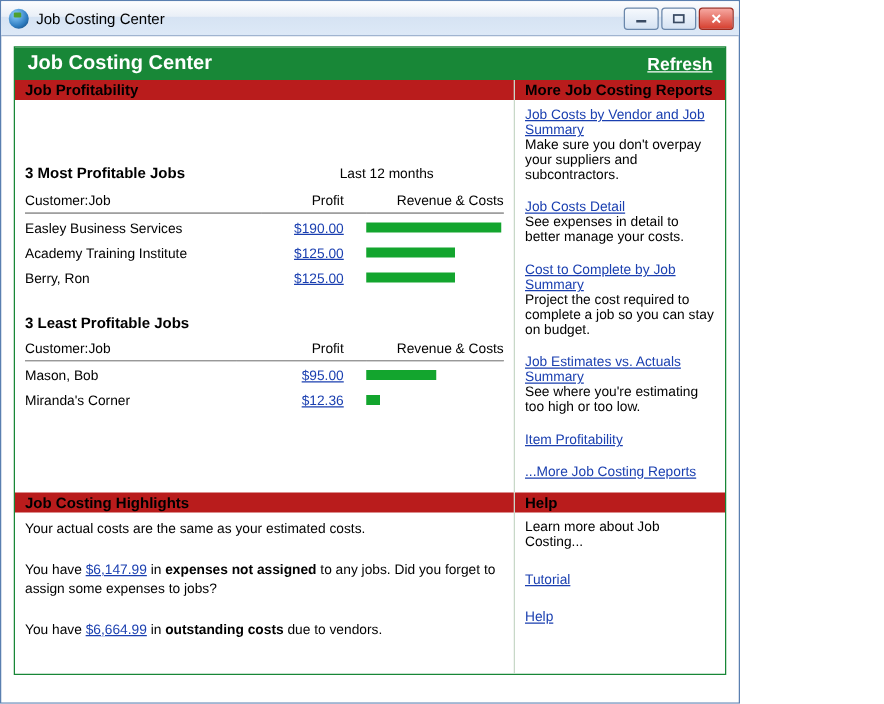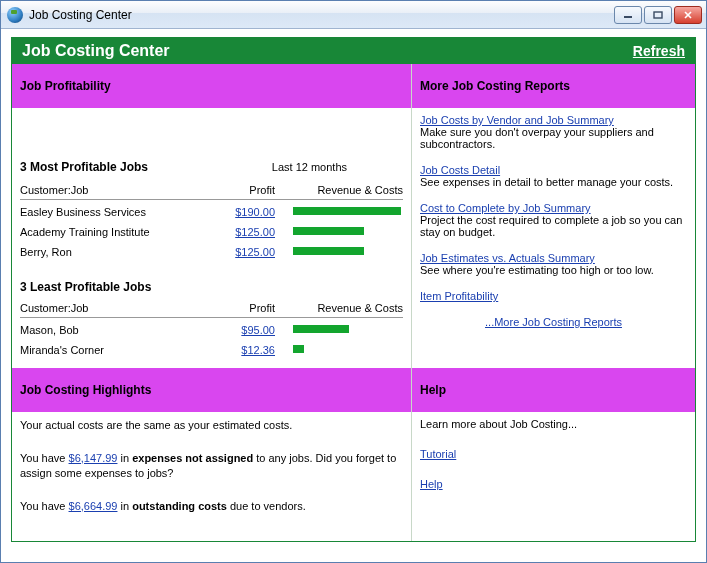--- a/index.html
+++ b/index.html
@@ -3,21 +3,21 @@
 <meta charset="utf-8">
 <style>
 * { box-sizing: border-box; margin: 0; padding: 0; }
 body {
   font-family: Tahoma, Arial, sans-serif;
   font-size: 11px;
   background: #fff;
   color: #000;
 }
 .window {
-  width: 707px;
+  width: 592px;
   height: 563px;
   border: 1px solid #5a7fb0;
   background: #fff;
   display: flex;
   flex-direction: column;
 }
 .titlebar {
   height: 28px;
   background: linear-gradient(to bottom, #fdfdfe 0%, #e9eff7 45%, #d6e3f3 46%, #dde9f7 100%);
   border-bottom: 1px solid #a0b4d0;
@@ -84,24 +84,24 @@
   font-weight: bold;
   text-decoration: underline;
   cursor: pointer;
 }
 .grid {
   display: flex;
 }
 .col-left { width: 400px; border-right: 1px solid #c8d8c8; }
 .col-right { flex: 1; }
 .section-head {
-  background: #d946ef;
+  background: #b91c1c;
   font-size: 12px;
   font-weight: bold;
-  padding: 15px 8px;
+  padding: 1px 8px;
 }
 .section-body {
   padding: 6px 8px 10px 8px;
   font-size: 11px;
   color: #000;
 }
 .sub-title {
   font-size: 12px;
   font-weight: bold;
   margin: 2px 0 2px 0;
@@ -164,21 +164,21 @@
 .swatch { width: 9px; height: 9px; display: inline-block; }
 .swatch.rev { background: #13a52e; }
 .swatch.cost { background: #d63f2f; }
 .legend .right { margin-left: auto; }
 .reports-body p {
   margin-bottom: 4px;
 }
 .report-block { margin-bottom: 14px; }
 .report-block .link { display: inline; }
 .more-link {
-  text-align: center;
+  text-align: left;
   margin-top: 6px;
 }
 .highlights p { margin-bottom: 18px; line-height: 1.35; }
 .help-body p { margin-bottom: 18px; }
 </style>
 </head>
 <body>
 
 <div class="window">
   <div class="titlebar">

